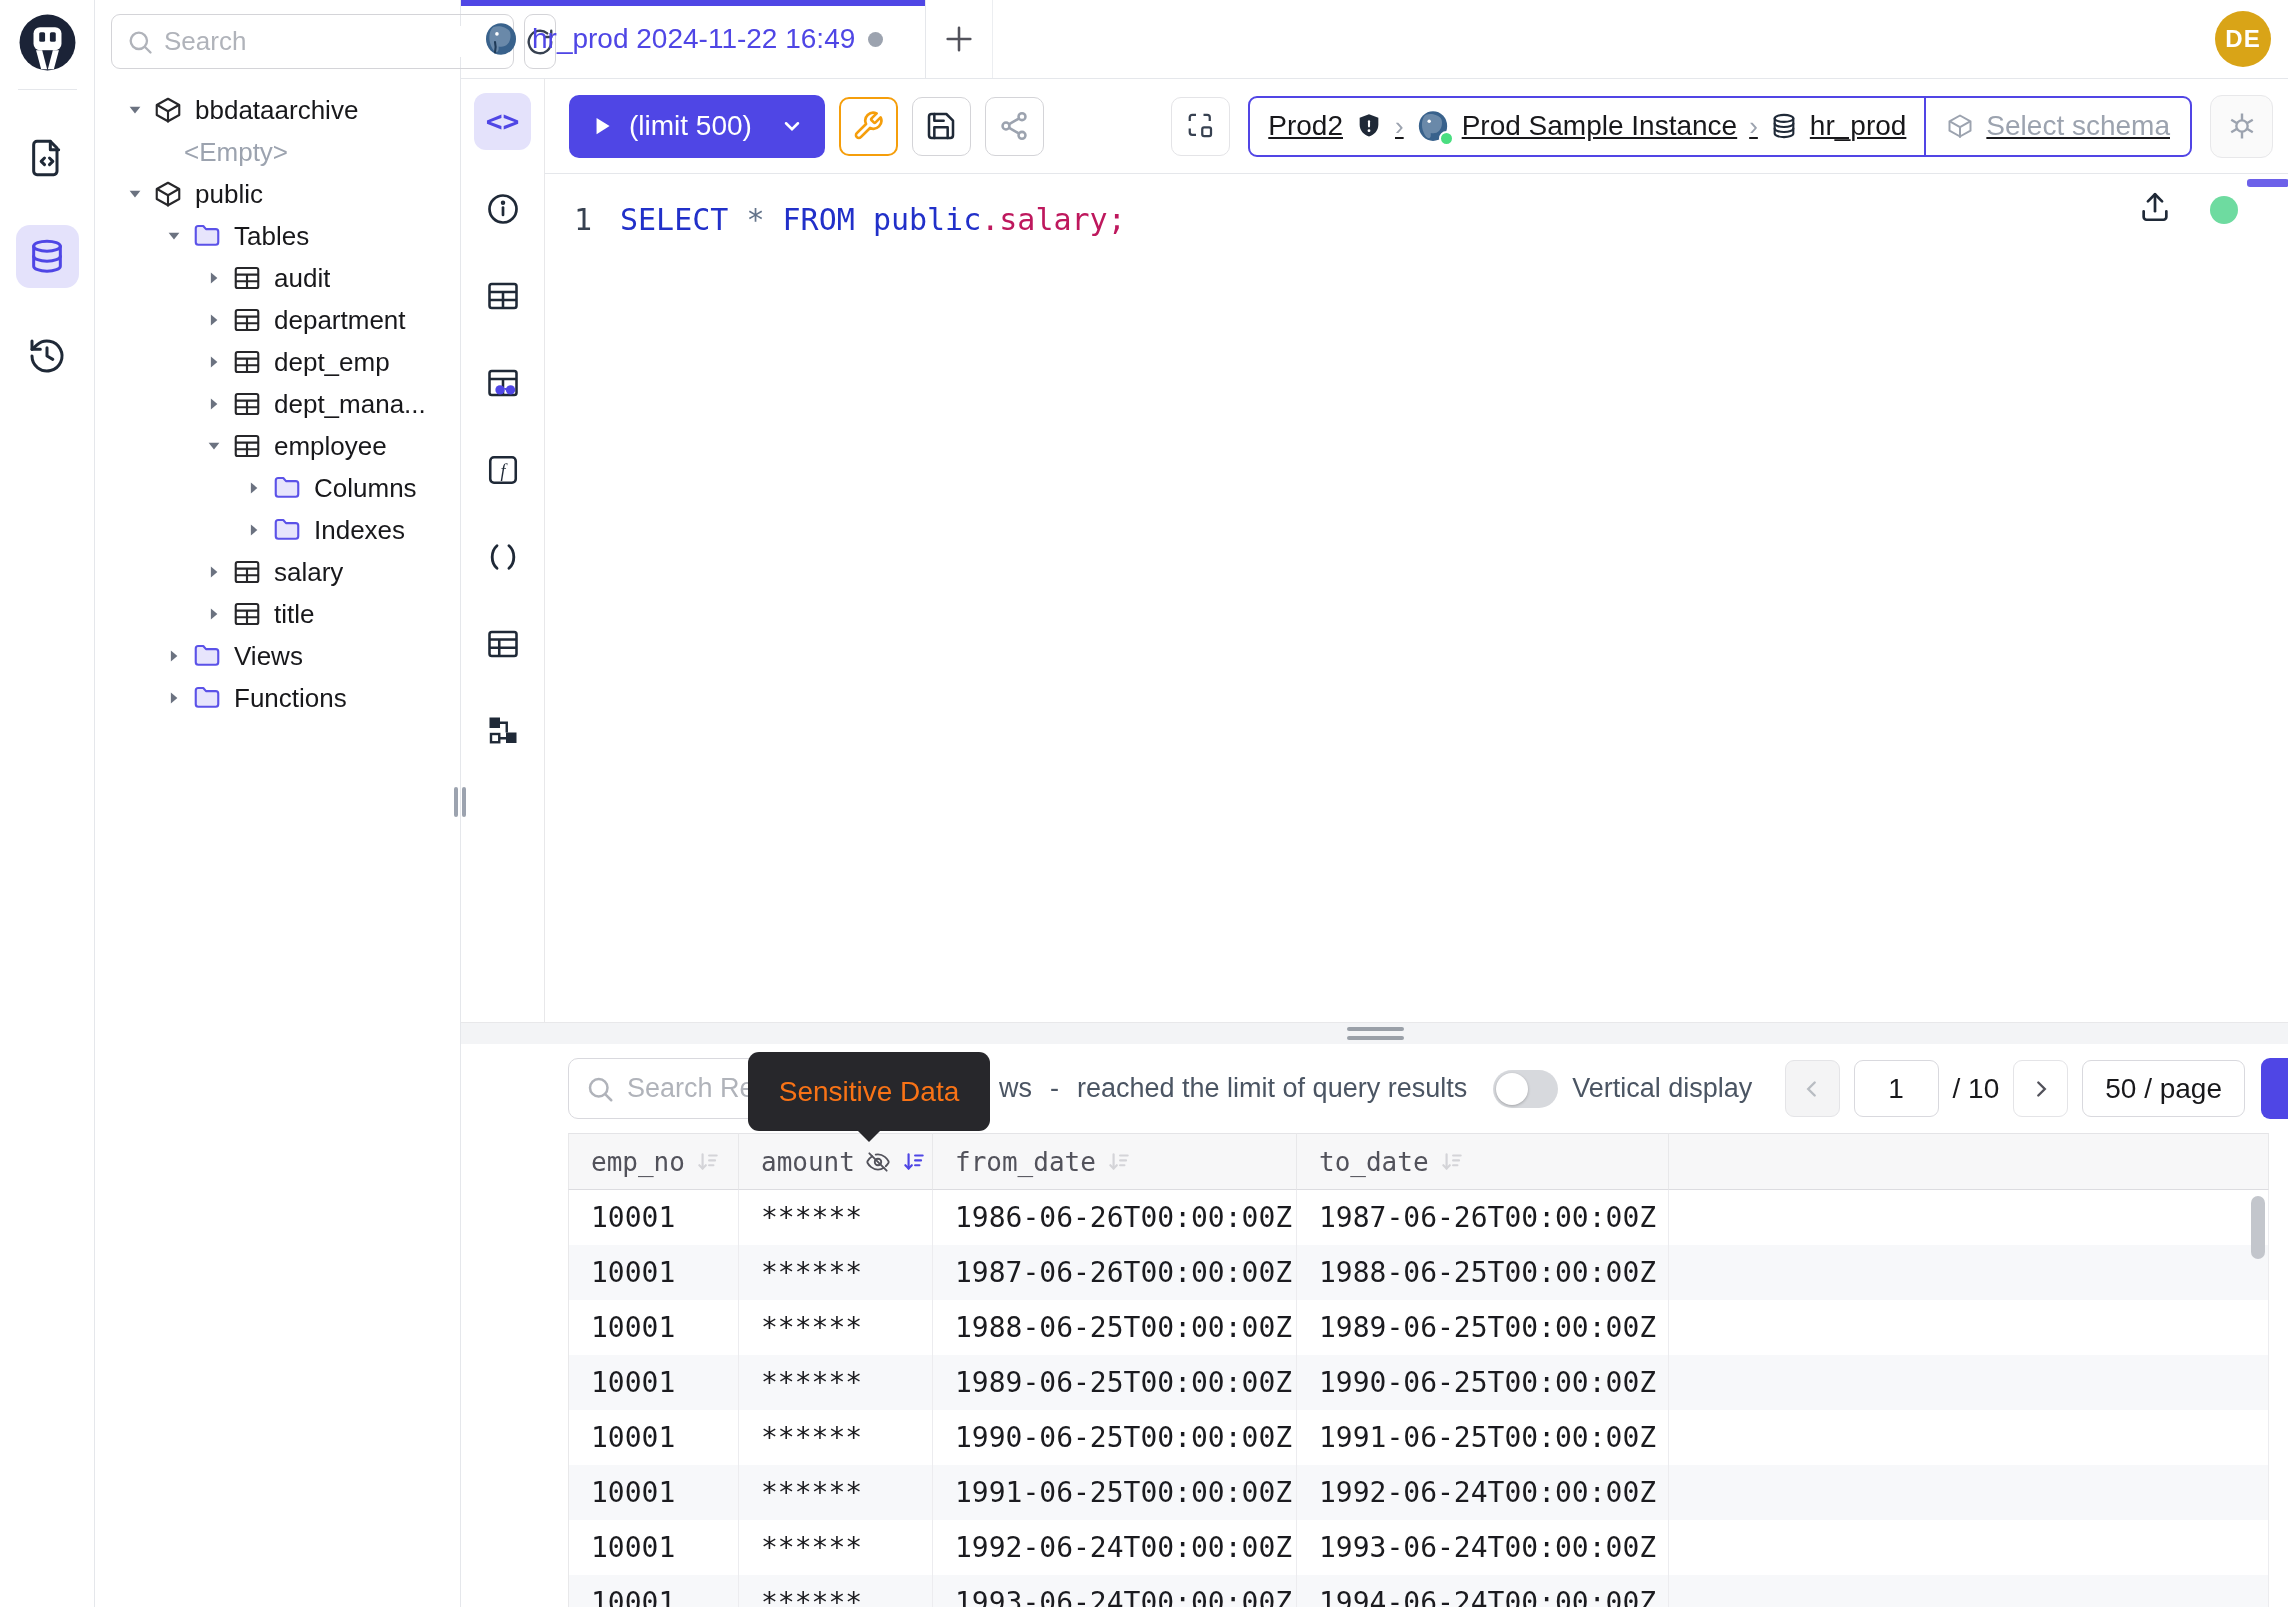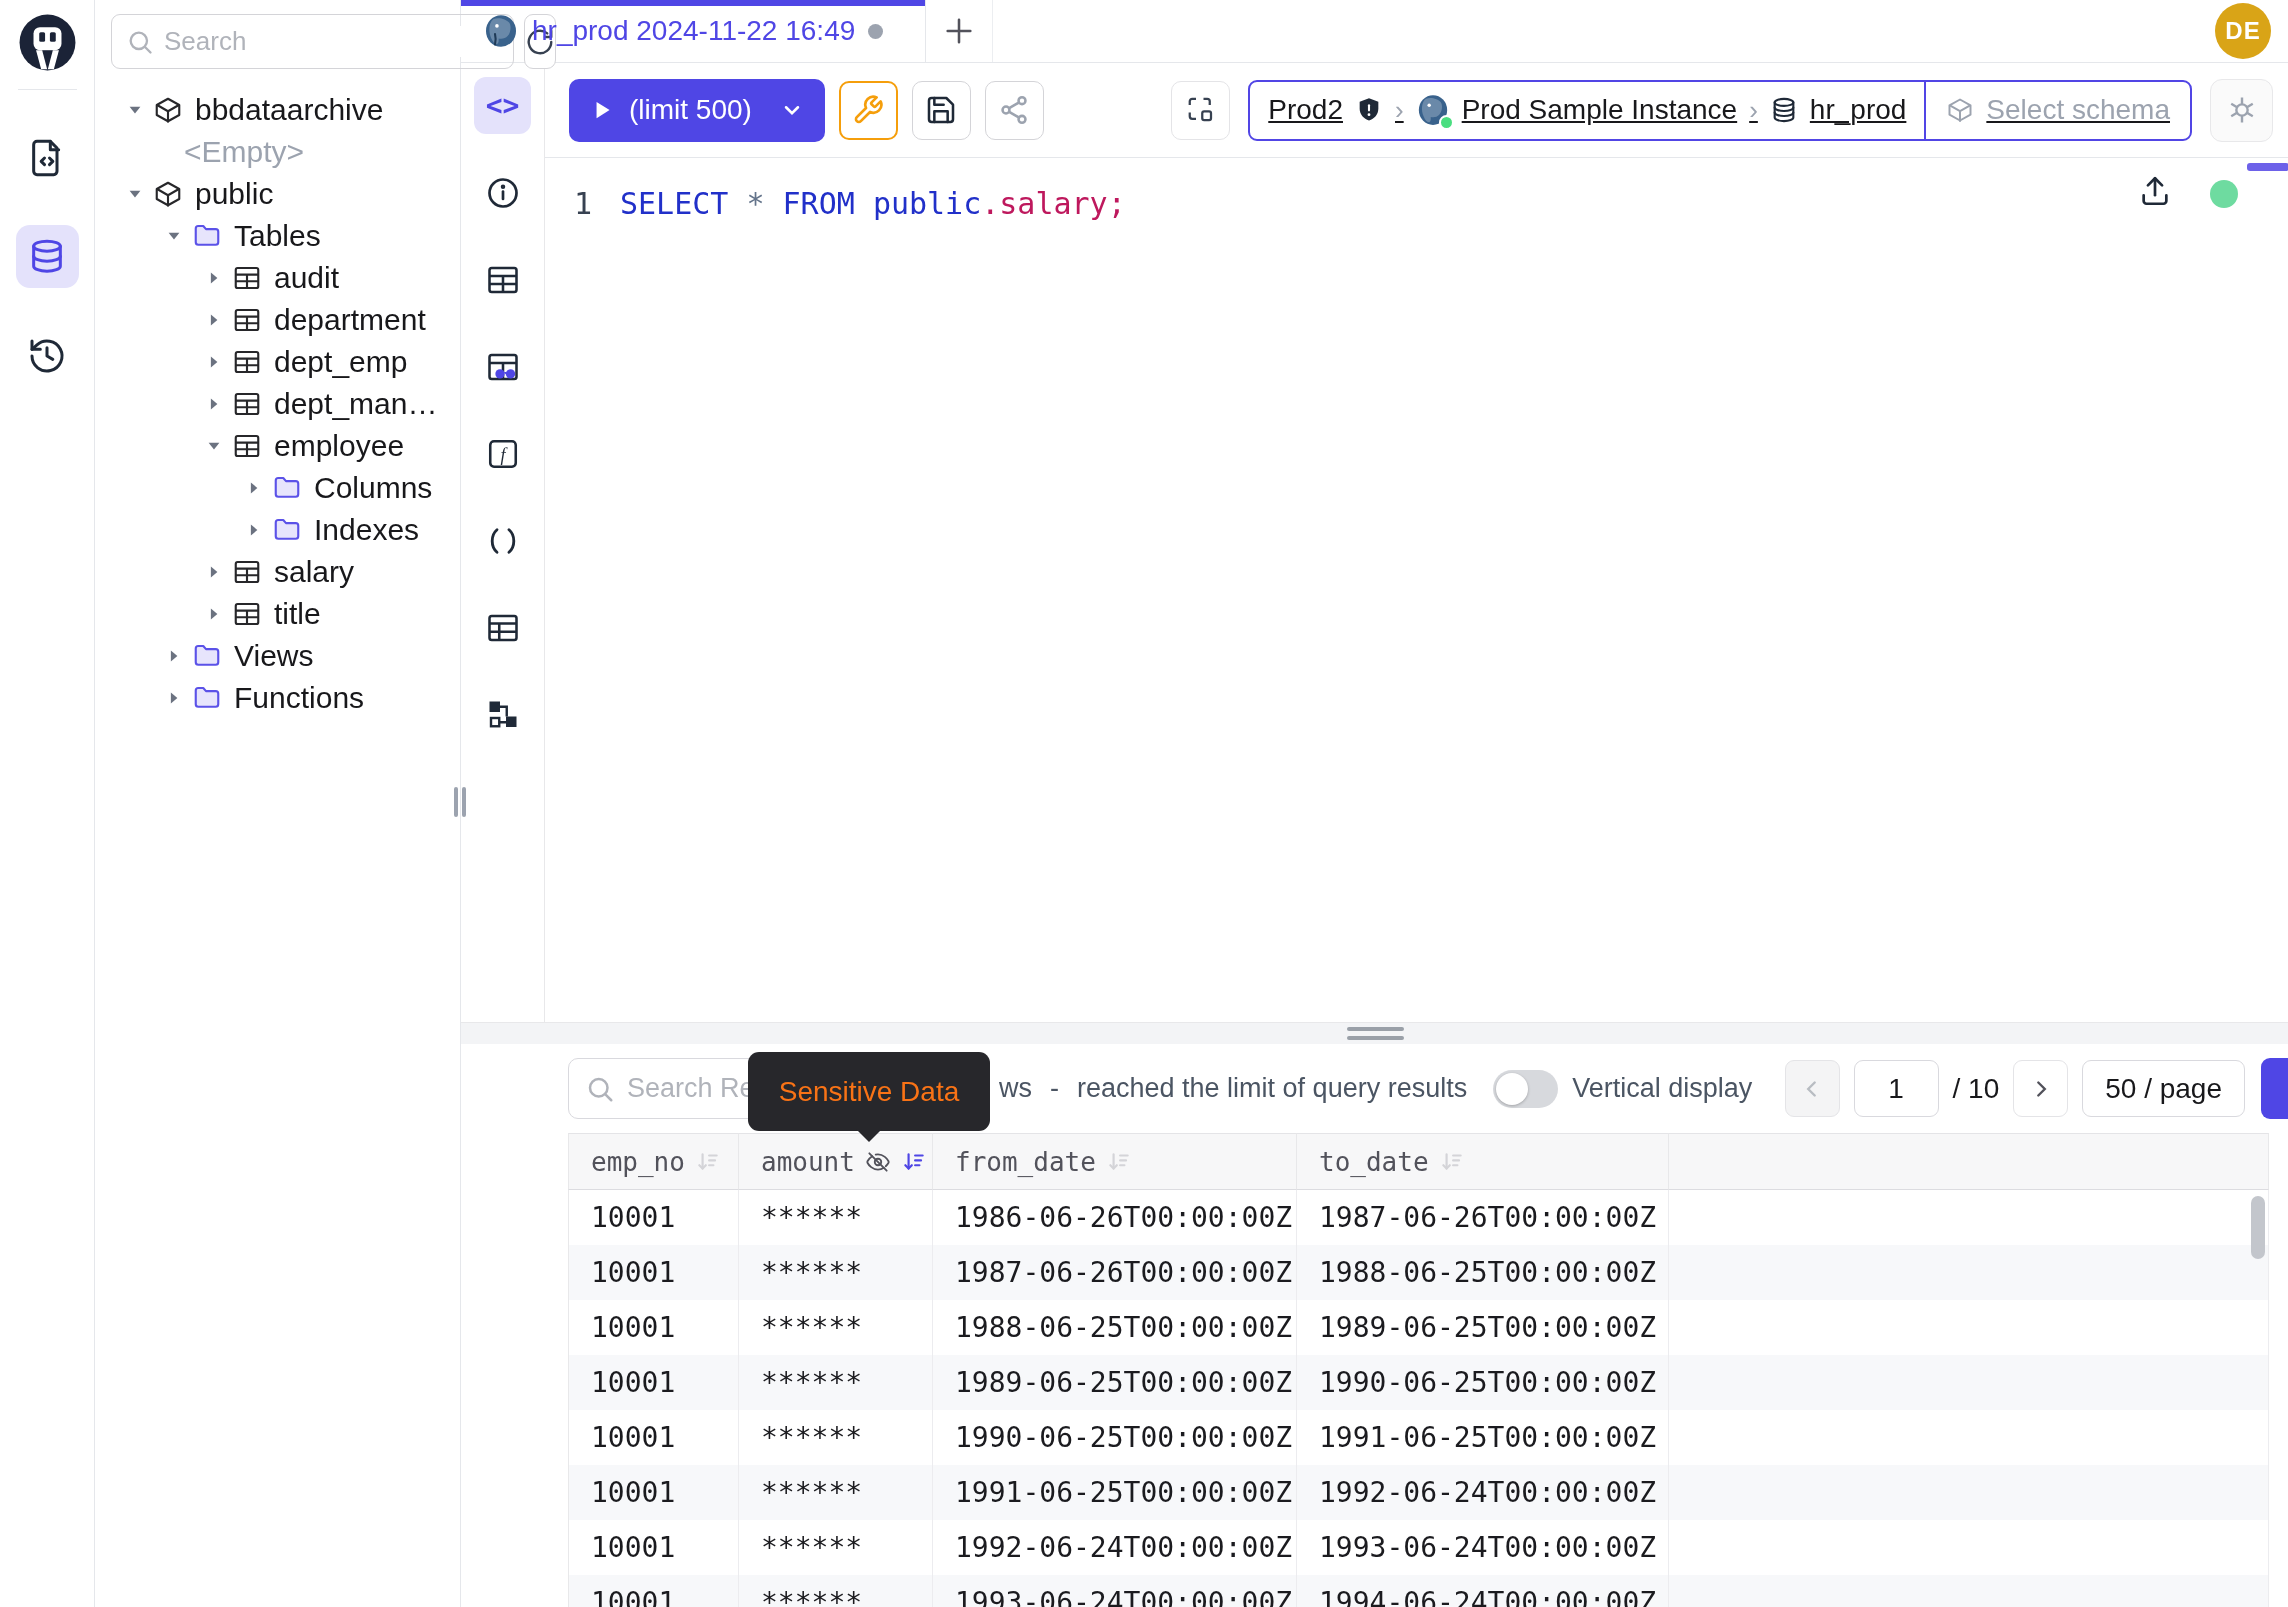--- a/index.html
+++ b/index.html
@@ -24,35 +24,35 @@
     align-items:center; justify-content:space-between; padding:0 18px; font-size:27px;
     color:#18181b; cursor:pointer; margin-bottom:18px; background:#fff; }
   .search-row { display:flex; gap:10px; margin-bottom:20px; }
   .search-box { flex:1; height:55px; border:1px solid #d4d4d8; border-radius:9px; display:flex;
     align-items:center; padding:8px 14px; gap:10px; }
   .search-box input { border:none; outline:none; flex:1; font-size:26px;
     font-family:"Liberation Sans",sans-serif; color:#18181b; min-width:0; }
   .search-box input::placeholder { color:#b0b3ba; }
   .icon-sq-btn { width:55px; height:55px; border:1px solid #d4d4d8; border-radius:9px;
     display:flex; align-items:center; justify-content:center; cursor:pointer; background:#fff; }
-  .tree { font-size:30px; }
+  .tree { font-size:26px; }
   .tree-row { height:42px; display:flex; align-items:center; cursor:pointer; white-space:nowrap; }
   .tree-caret { width:24px; display:flex; justify-content:center; flex-shrink:0; }
   .tree-caret svg { width:18px; height:18px; }
   .tree-icon { width:32px; margin:0 10px 0 6px; display:flex; flex-shrink:0; }
   .tree-icon svg { width:30px; height:30px; }
   .tree-label { overflow:hidden; text-overflow:ellipsis; }
   .tree-label.muted { color:#9ca3af; }
   .side-resizer { position:absolute; right:-6px; top:787px; display:flex; gap:4px; z-index:5; }
   .side-resizer i { display:block; width:4px; height:30px; background:#9ca3af; border-radius:2px; }
 
   
   .main { flex:1; display:flex; flex-direction:column; min-width:0; }
 
-  .tabstrip { height:63px; border-bottom:1px solid #e5e7eb; display:flex; align-items:stretch; }
+  .tabstrip { height:79px; border-bottom:1px solid #e5e7eb; display:flex; align-items:stretch; }
   .tab { width:465px; position:relative; display:flex; align-items:center; gap:13px;
     padding:0 22px; border-right:1px solid #e5e7eb; cursor:pointer; }
   .tab::before { content:""; position:absolute; left:0; top:0; right:0; height:6px; background:#4f46e5; }
   .tab-title { color:#4f46e5; font-size:28px; white-space:nowrap; }
   .tab-dot { width:15px; height:15px; border-radius:50%; background:#9ca3af; flex-shrink:0; }
   .newtab { width:67px; display:flex; align-items:center; justify-content:center;
     border-right:1px solid #eceef1; color:#52525b; cursor:pointer; }
   .newtab svg { width:34px; height:34px; }
   .avatar { margin-left:auto; margin-right:18px; align-self:center; width:56px; height:56px;
     border-radius:50%; display:flex; align-items:center; justify-content:center;

